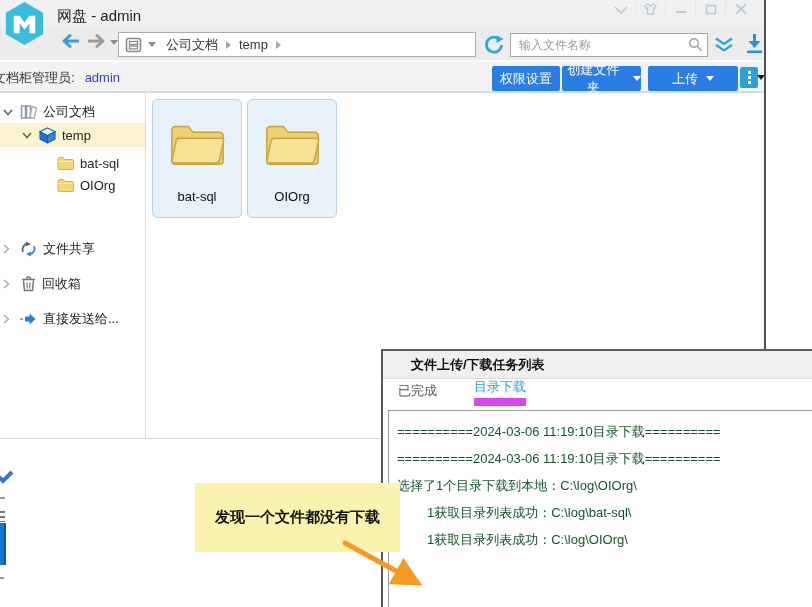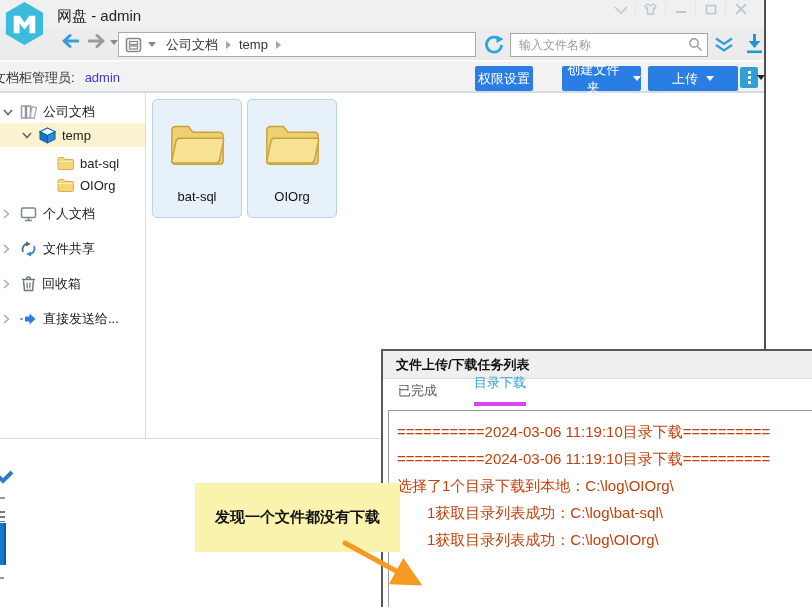--- a/index.html
+++ b/index.html
@@ -55,25 +55,25 @@
   .statusbar .cnt { font-size:13px; color:#222; margin-left:8px; }
 
   
   .win-rborder { position:absolute; left:764px; top:0; width:2px; height:607px; background:#4f4f4f; z-index:4; }
 
   
   .frag { position:absolute; z-index:1; }
 
   
   .dialog { position:absolute; left:381px; top:349px; width:431px; height:258px; background:#fff; border-left:2px solid #585858; border-top:2px solid #585858; z-index:20; }
-  .dlg-title { height:28px; background:#efefef; border-bottom:1px solid #dadada; font-size:13px; font-weight:bold; color:#111; line-height:28px; padding-left:13px; }
+  .dlg-title { height:28px; background:#efefef; border-bottom:1px solid #dadada; font-size:13px; font-weight:bold; color:#111; line-height:28px; padding-left:28px; }
   .dlg-tabs { height:27px; display:flex; align-items:flex-end; padding-left:15px; gap:37px; }
   .dlg-tab { font-size:13px; color:#555; padding-bottom:6px; cursor:pointer; }
-  .dlg-tab.active { color:#2da0d8; border-bottom:4px solid #d946ef; padding-bottom:10px; }
-  .dlg-content { position:absolute; left:5px; top:59px; right:0; bottom:0; background:#fff; border:1px solid #999; border-right:none; border-bottom:none; padding:7px 0 0 8px; font-size:15px; color:#c2410c; }
+  .dlg-tab.active { color:#2da0d8; border-bottom:8px solid #d946ef; padding-bottom:2px; }
+  .dlg-content { position:absolute; left:5px; top:59px; right:0; bottom:0; background:#fff; border:1px solid #999; border-right:none; border-bottom:none; padding:7px 0 0 8px; font-size:13px; color:#14532d; }
   .log-line { line-height:27px; white-space:nowrap; }
   .log-line.indent { padding-left:30px; }
 
   
   .note { position:absolute; left:195px; top:483px; width:205px; height:69px; background:#f9f3ae; z-index:30; display:flex; align-items:center; justify-content:center; font-size:15px; font-weight:bold; color:#111; }
   .note-arrow { position:absolute; left:333px; top:533px; z-index:31; }
 </style>
 </head>
 <body>
 
@@ -161,21 +161,21 @@
   </svg>
   <svg class="navbtn" style="left:746px;top:33px" width="17" height="21" viewBox="0 0 17 21">
     <line x1="8.5" y1="1" x2="8.5" y2="9" stroke="#2196d3" stroke-width="3"></line>
     <polygon points="2.5,8 14.5,8 8.5,15" fill="#2196d3"></polygon>
     <rect x="1" y="17.5" width="15" height="2.6" fill="#2196d3"></rect>
   </svg>
 
   <div class="owner">
     <span>文档柜管理员:</span><b>admin</b>
   </div>
-  <button class="btn" style="left:475px;width:58px">
+  <button class="btn" style="left:492px;width:68px">
     <span>权限设置</span>
   </button>
   <button class="btn" style="left:562px;width:79px">
     <span>创建文件夹</span>
     <span class="tri-down white"></span>
   </button>
   <button class="btn" style="left:648px;width:90px">
     <span>上传</span>
     <span class="tri-down white"></span>
   </button>
@@ -222,31 +222,20 @@
   </div>
 
   <div class="tree-row" style="left:57px;top:174px">
     <svg width="17" height="14" viewBox="0 0 17 14">
       <path d="M1,3 q0,-1.5 1.5,-1.5 h4 l1.5,2 h7 q1.5,0 1.5,1.5 v7 q0,1.5 -1.5,1.5 h-12.5 q-1.5,0 -1.5,-1.5 z" fill="#f7d674" stroke="#d9ae4e" stroke-width="1"></path>
       <path d="M1,5.5 h15" stroke="#fdeec0" stroke-width="1"></path>
     </svg>
     <span class="lbl">OIOrg</span>
   </div>
 
-  <div class="tree-row" style="left:3px;top:203px">
-    <svg width="7" height="10" viewBox="0 0 7 10">
-        <path d="M1,1 L5.5,5 L1,9" fill="none" stroke="#aaa" stroke-width="1.5"></path>
-      </svg>
-    <svg width="17" height="16" viewBox="0 0 17 16" style="margin-left:10px">
-      <rect x="1.5" y="2" width="14" height="9.5" rx="1.5" fill="none" stroke="#7a8894" stroke-width="1.5"></rect>
-      <line x1="8.5" y1="11.5" x2="8.5" y2="14" stroke="#7a8894" stroke-width="1.5"></line>
-      <line x1="5" y1="14.5" x2="12" y2="14.5" stroke="#7a8894" stroke-width="1.5"></line>
-    </svg>
-    <span class="lbl">个人文档</span>
-  </div>
 
   <div class="tree-row" style="left:3px;top:238px">
     <svg width="7" height="10" viewBox="0 0 7 10">
         <path d="M1,1 L5.5,5 L1,9" fill="none" stroke="#aaa" stroke-width="1.5"></path>
       </svg>
     <svg width="17" height="16" viewBox="0 0 17 16" style="margin-left:10px">
       <path d="M3,11 A6,6 0 0 1 8,2.5" fill="none" stroke="#5a6b78" stroke-width="1.8"></path>
       <polygon points="6,0.5 11,3 6,5.5" fill="#5a6b78"></polygon>
       <path d="M14,5 A6,6 0 0 1 9,13.5" fill="none" stroke="#3a87cc" stroke-width="1.8"></path>
       <polygon points="11,10.5 6,13 11,15.5" fill="#3a87cc"></polygon>

